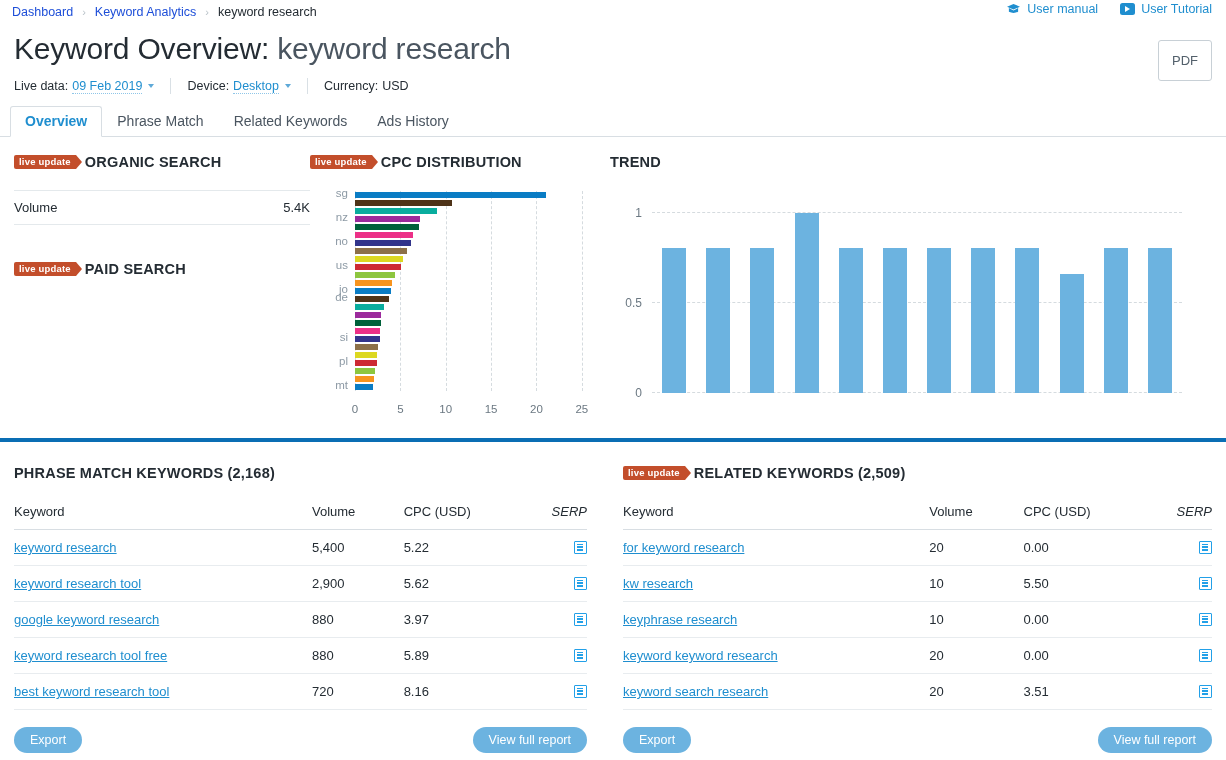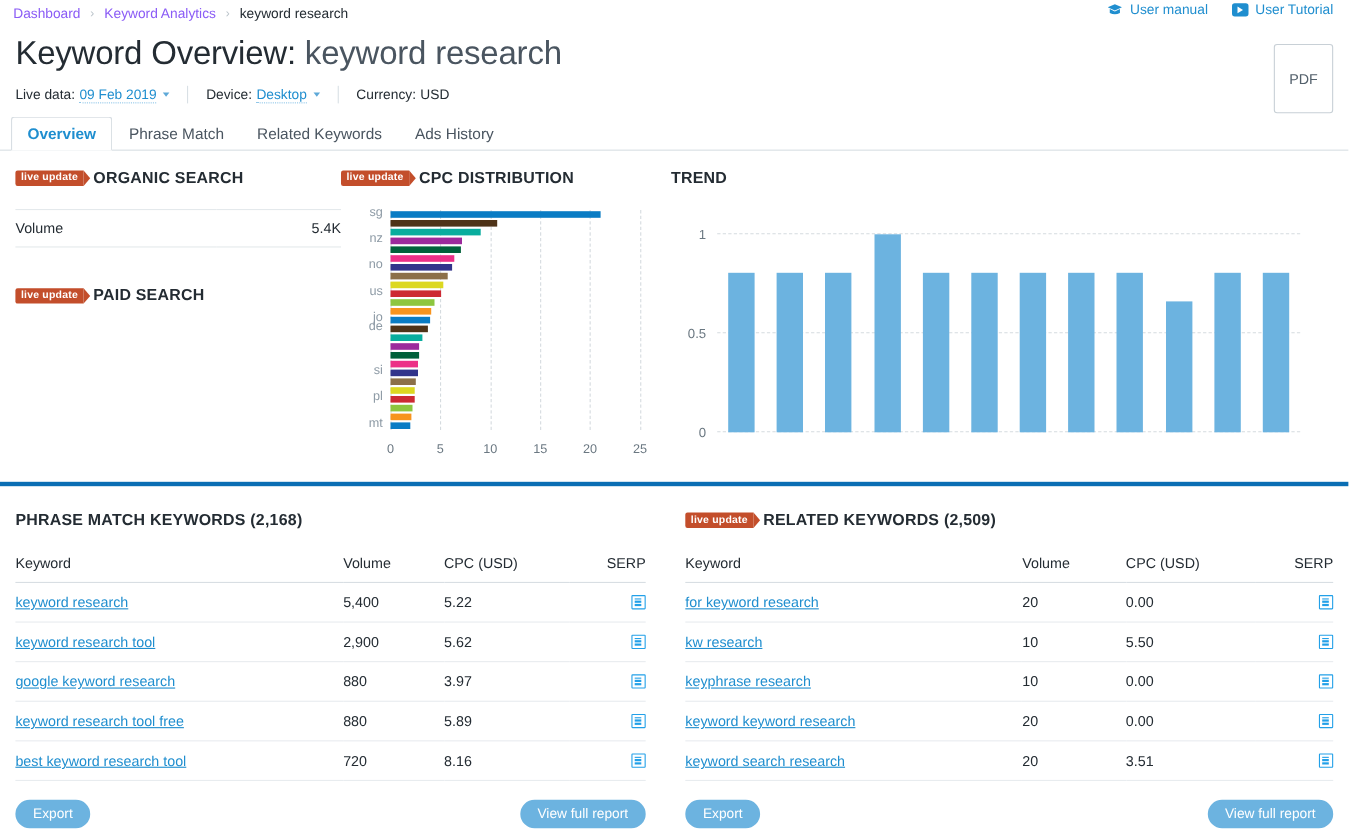--- a/index.html
+++ b/index.html
@@ -21,21 +21,21 @@
   }
   .breadcrumb {
     font-size: 12.5px;
     color: #8d9aa5;
     display: flex;
     align-items: center;
     gap: 9px;
     line-height: 16px;
   }
   .breadcrumb a {
-    color: #8b5cf6;
+    color: #1d4ed8;
     text-decoration: none;
   }
   .breadcrumb .crumb-sep { color: #b9c2c9; font-size: 11px; }
   .breadcrumb .crumb-current { color: #242c33; }
 
   .help-links {
     position: absolute;
     right: 14px;
     top: 2px;
     display: flex;
@@ -81,21 +81,21 @@
   }
   .page-title .kw { color: #4a5560; }
 
   .pdf-btn {
     position: absolute;
     right: 14px;
     top: 40px;
     border: 1px solid #c8d0d6;
     background: #fff;
     border-radius: 3px;
-    padding: 23px 13px;
+    padding: 12px 13px;
     font-size: 13px;
     color: #53606b;
     cursor: pointer;
     font-family: inherit;
   }
 
   
   .meta-row {
     display: flex;
     align-items: center;
@@ -361,21 +361,21 @@
     border-radius: 13px;
     padding: 6px 16px;
     font-size: 12.5px;
     cursor: pointer;
     font-family: inherit;
     line-height: 14px;
   }
   .col-k { width: 52%; }
   .col-v { width: 16%; }
   .col-c { width: 20%; }
-  .col-s { width: 12%; }
+  .col-s { width: 12%; font-style: italic; }
 </style>
 </head>
 <body>
 
 <div class="topbar">
   <div class="breadcrumb">
     <a>Dashboard</a>
     <span class="crumb-sep">›</span>
     <a>Keyword Analytics</a>
     <span class="crumb-sep">›</span>

